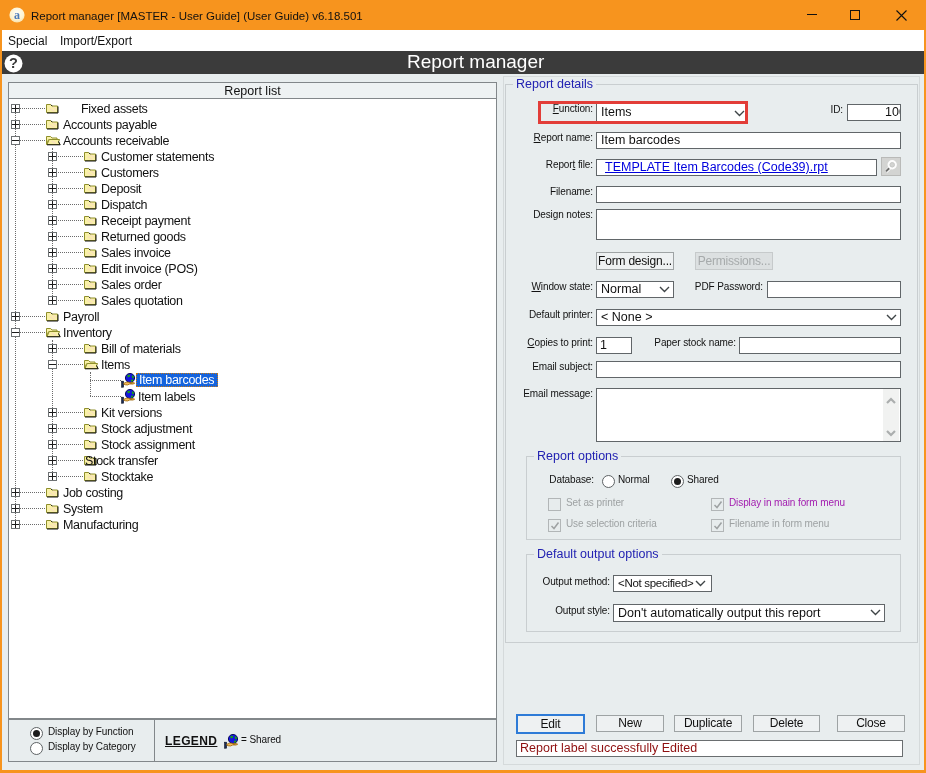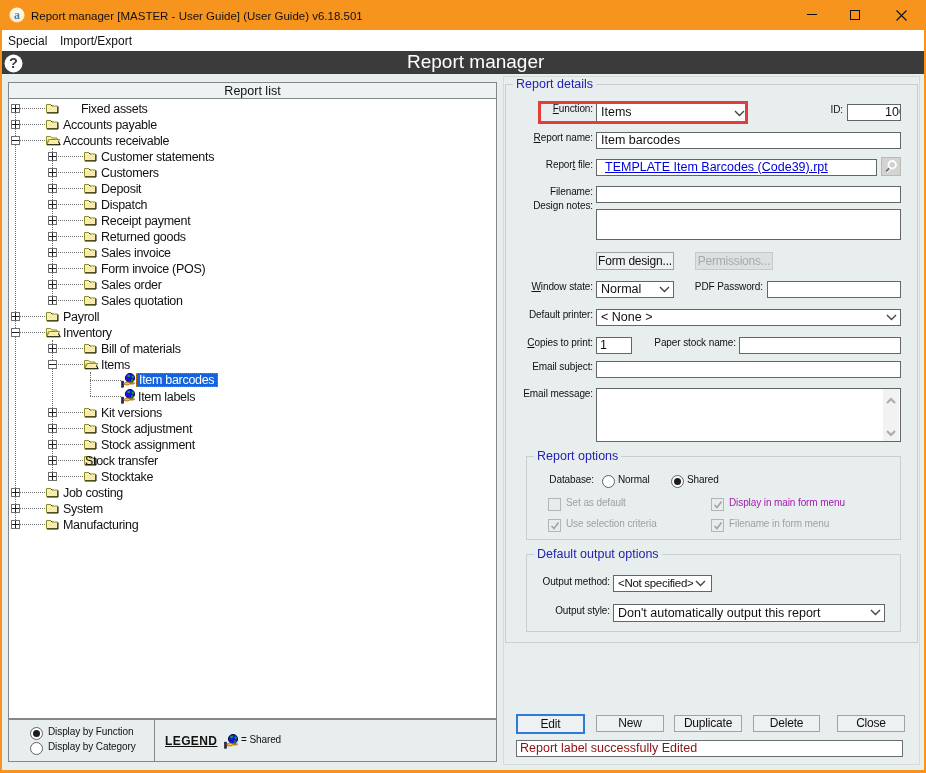--- a/index.html
+++ b/index.html
@@ -160,21 +160,21 @@
 <div class="abs" style="left:52px;top:268px;width:31px;height:0;border-top:1px dotted #6b6b6b"></div>
 <div class="abs" style="left:48px;top:264px;width:9px;height:9px;background:#fff;border:1px solid #6e7274"></div>
 <div class="abs" style="left:49px;top:268px;width:7px;height:1px;background:#1c1c1c"></div>
 <div class="abs" style="left:52px;top:265px;width:1px;height:7px;background:#1c1c1c"></div>
 <svg class="abs" style="left:84px;top:262px" width="14" height="12" viewBox="0 0 14 12">
 <path d="M0.5,2.5 L4.6,2.5 L6,4 L11.5,4 L11.5,10.5 L0.5,10.5 Z" fill="#f9f1a6" stroke="#8f8f2a" stroke-width="1"></path>
 <path d="M3.5,6.5 L8.5,9.5 M6.5,5 L10.5,7.5" stroke="#f8ddc0" stroke-width="1.2"></path>
 <path d="M12,4.5 L12,11 L1,11" stroke="#111111" stroke-width="1" fill="none"></path>
 <path d="M5,2.8 L6.3,4.2" stroke="#111111" stroke-width="0.9"></path>
 </svg>
-<div class="abs treetxt" style="left:101px;top:262px">Form invoice (POS)</div>
+<div class="abs treetxt" style="left:101px;top:262px">Edit invoice (POS)</div>
 <div class="abs" style="left:52px;top:284px;width:31px;height:0;border-top:1px dotted #6b6b6b"></div>
 <div class="abs" style="left:48px;top:280px;width:9px;height:9px;background:#fff;border:1px solid #6e7274"></div>
 <div class="abs" style="left:49px;top:284px;width:7px;height:1px;background:#1c1c1c"></div>
 <div class="abs" style="left:52px;top:281px;width:1px;height:7px;background:#1c1c1c"></div>
 <svg class="abs" style="left:84px;top:278px" width="14" height="12" viewBox="0 0 14 12">
 <path d="M0.5,2.5 L4.6,2.5 L6,4 L11.5,4 L11.5,10.5 L0.5,10.5 Z" fill="#f9f1a6" stroke="#8f8f2a" stroke-width="1"></path>
 <path d="M3.5,6.5 L8.5,9.5 M6.5,5 L10.5,7.5" stroke="#f8ddc0" stroke-width="1.2"></path>
 <path d="M12,4.5 L12,11 L1,11" stroke="#111111" stroke-width="1" fill="none"></path>
 <path d="M5,2.8 L6.3,4.2" stroke="#111111" stroke-width="0.9"></path>
 </svg>
@@ -378,21 +378,21 @@
 <div class="abs fld" style="left:596px;top:159px;width:281px;height:17px;line-height:15px;"><span style="padding-left:8px"><a style="color:#0000dd;text-decoration:underline">TEMPLATE Item Barcodes (Code39).rpt</a></span></div>
 <div class="abs" style="left:881px;top:157px;width:20px;height:19px;background:#d3d4d2;border:1px solid #b9bab8"></div>
 <svg class="abs" style="left:883px;top:159px" width="16" height="15" viewBox="0 0 16 15">
 <circle cx="9.2" cy="5.8" r="3.6" fill="none" stroke="#fdfdfd" stroke-width="2.2"></circle>
 <path d="M3.2 12.6 L6.6 9.0" stroke="#fdfdfd" stroke-width="3.4"></path>
 <path d="M3.0 12.4 L6.2 9.2" stroke="#6e6f6d" stroke-width="2"></path>
 <circle cx="9.2" cy="5.8" r="2.2" fill="none" stroke="#c8c9c7" stroke-width="1"></circle>
 </svg>
 <div class="abs lbl" style="right:333px;top:186px">Filename:</div>
 <div class="abs fld" style="left:596px;top:186px;width:305px;height:17px;line-height:15px;"></div>
-<div class="abs lbl" style="right:333px;top:200px">Design notes:</div>
+<div class="abs lbl" style="right:333px;top:209px">Design notes:</div>
 <div class="abs fld" style="left:596px;top:209px;width:305px;height:31px;line-height:29px;"></div>
 <div class="abs btn" style="left:596px;top:252px;width:78px;height:18px;border:1px solid #9ea3a4;background:#eef1f2;color:#111;line-height:16px">Form design...</div>
 <div class="abs btn" style="left:695px;top:252px;width:78px;height:18px;border:1px solid #c6cacb;background:#dcE0e1;color:#a6aaab;line-height:16px">Permissions...</div>
 <div class="abs lbl" style="right:333px;top:281px"><u>W</u>indow state:</div>
 <div class="abs fld" style="left:596px;top:281px;width:78px;height:17px;line-height:15px"><span style="padding-left:4px">Normal</span></div>
 <svg class="abs" style="left:659px;top:286px" width="11" height="7" viewBox="0 0 11 7">
     <path d="M1 1 L5.5 5.5 L10 1" stroke="#3f4547" stroke-width="1.4" fill="none"></path>
   </svg>
 <div class="abs lbl" style="right:163px;top:281px">PDF Password:</div>
 <div class="abs fld" style="left:767px;top:281px;width:134px;height:17px;line-height:15px;"></div>
@@ -418,21 +418,21 @@
   </svg>
 <div class="abs" style="left:526px;top:456px;width:375px;height:84px;border:1px solid #c9ced0"></div>
 <div class="grouplab" style="left:534px;top:449px">Report options</div>
 <div class="abs lbl" style="right:332px;top:474px">Database:</div>
 <div class="abs" style="left:602px;top:475px;width:13px;height:13px;border:1px solid #5e6365;border-radius:50%;background:#fff"></div>
 <div class="abs lbl" style="left:618px;top:474px">Normal</div>
 <div class="abs" style="left:671px;top:475px;width:13px;height:13px;border:1px solid #5e6365;border-radius:50%;background:#fff"></div>
 <div class="abs" style="left:674px;top:478px;width:7px;height:7px;border-radius:50%;background:#1c1c1c"></div>
 <div class="abs lbl" style="left:687px;top:474px">Shared</div>
 <div class="abs" style="left:548px;top:498px;width:13px;height:13px;border:1px solid #b2b6b7;background:#e7eced"></div>
-<div class="abs lbl" style="left:566px;top:497px;color:#9ea2a3">Set as default</div>
+<div class="abs lbl" style="left:566px;top:497px;color:#9ea2a3">Set as printer</div>
 <div class="abs" style="left:711px;top:498px;width:13px;height:13px;border:1px solid #b2b6b7;background:#e7eced"></div>
 <svg class="abs" style="left:713px;top:500px" width="10" height="10" viewBox="0 0 10 10">
     <path d="M1.5 5 L4 7.5 L8.5 1.5" stroke="#9ea2a3" stroke-width="1.5" fill="none"></path>
   </svg>
 <div class="abs lbl" style="left:729px;top:497px;color:#a21caf">Display in main form menu</div>
 <div class="abs" style="left:548px;top:519px;width:13px;height:13px;border:1px solid #b2b6b7;background:#e7eced"></div>
 <svg class="abs" style="left:550px;top:521px" width="10" height="10" viewBox="0 0 10 10">
     <path d="M1.5 5 L4 7.5 L8.5 1.5" stroke="#9ea2a3" stroke-width="1.5" fill="none"></path>
   </svg>
 <div class="abs lbl" style="left:566px;top:518px;color:#9ea2a3">Use selection criteria</div>

